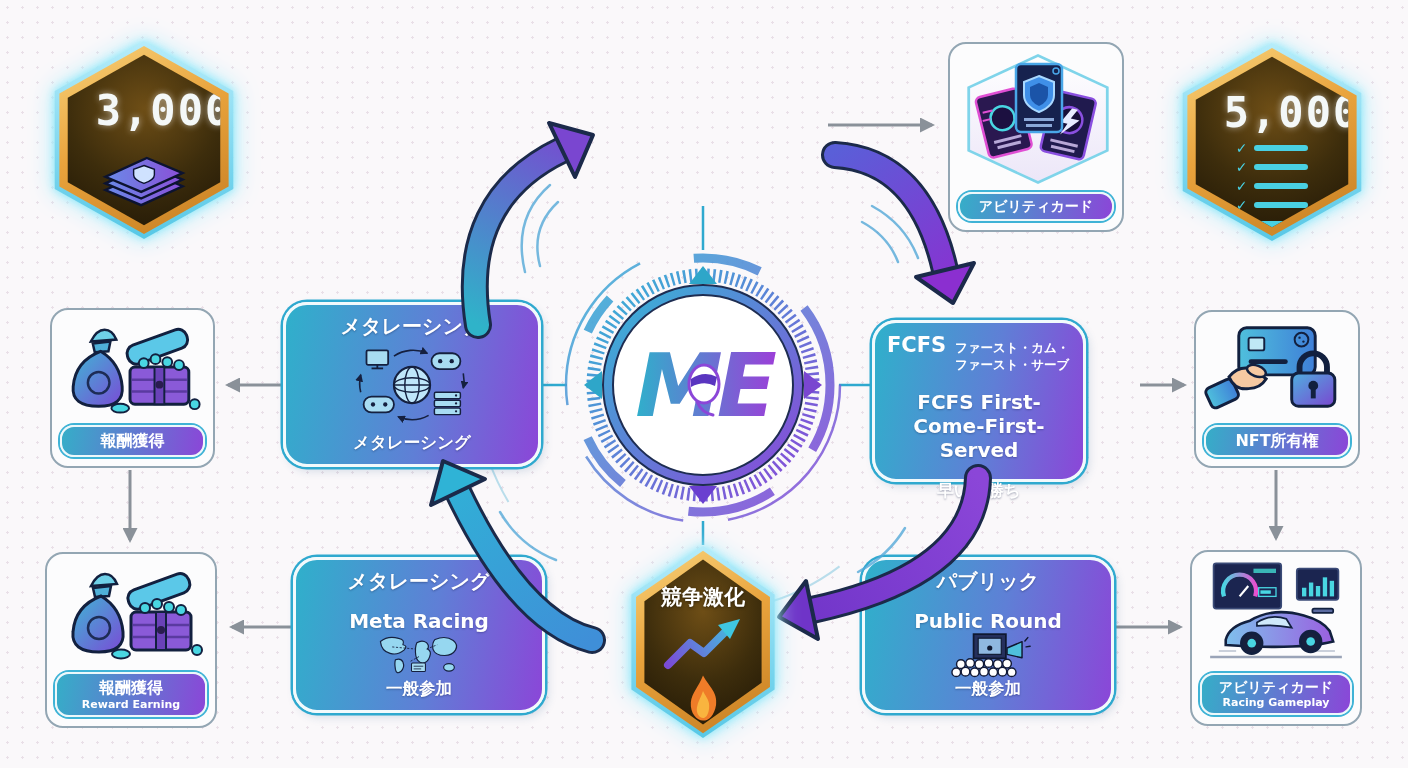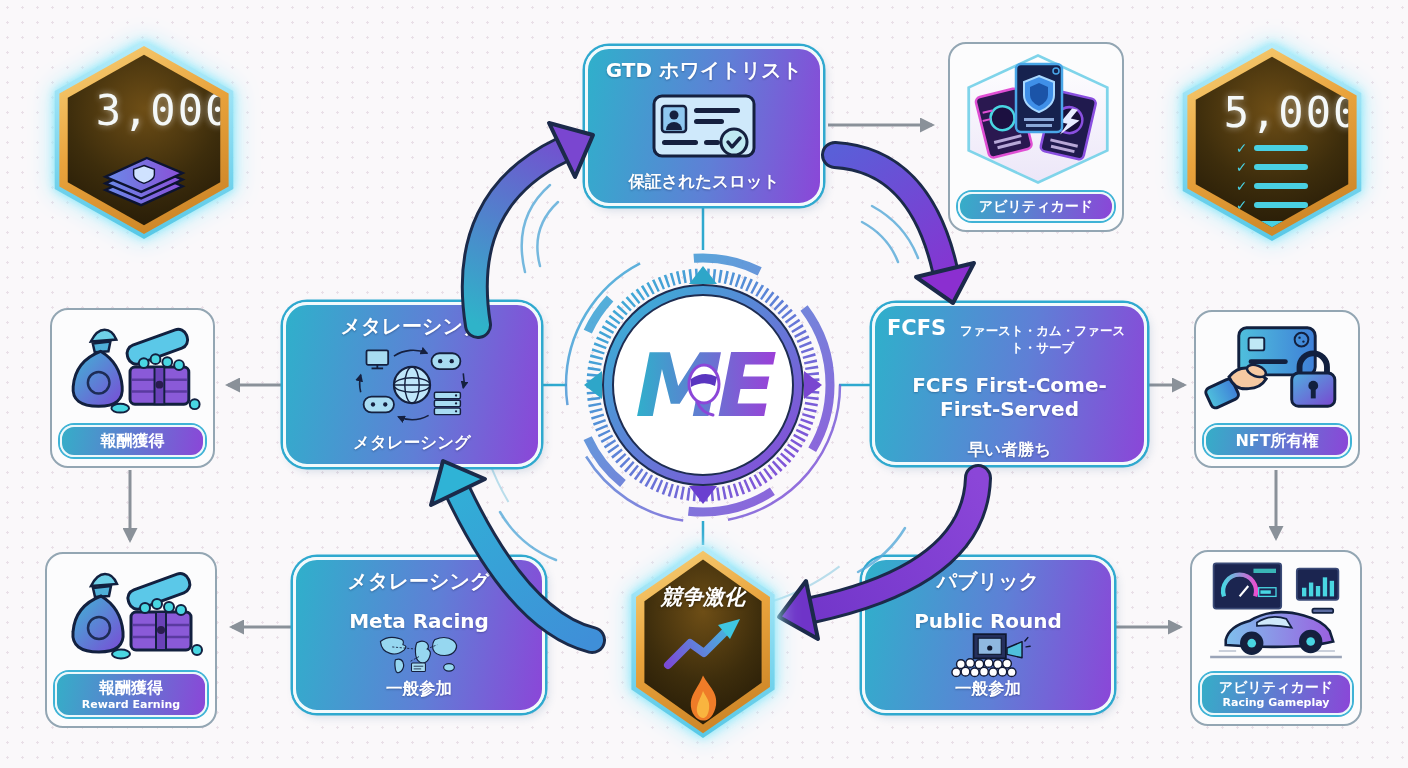--- a/index.html
+++ b/index.html
@@ -40,21 +40,21 @@
   .pill.small .l2{font-size:11px;}
 
   
   .hexwrap{position:absolute;filter:drop-shadow(0 0 5px #8ae6f7) drop-shadow(0 0 11px #b4eefc);}
   .hex{clip-path:polygon(50% 1.5%,96.5% 26%,96.5% 74%,50% 98.5%,3.5% 74%,3.5% 26%);}
   .hex.cyan{position:absolute;inset:0;background:linear-gradient(180deg,#b7edfb,#55c7e6);}
   .hex.gold{position:absolute;inset:5px;background:linear-gradient(155deg,#f9d67f,#e9a33c 45%,#c47c20);}
   .hex.dark{position:absolute;inset:14px;
     background:radial-gradient(85% 75% at 50% 32%,#6e4e16 0%,#3d2d0c 55%,#221806 100%);
     display:flex;flex-direction:column;align-items:center;justify-content:flex-start;}
-  .digital{font-family:"DejaVu Sans Mono",monospace;font-weight:normal;font-size:42px;
+  .digital{font-family:"DejaVu Sans Mono",monospace;font-weight:bold;font-size:42px;
     color:#f4f8f8;letter-spacing:2px;text-shadow:0 0 7px rgba(255,255,255,.55);margin-left:40px;}
   .chk{display:flex;flex-direction:column;gap:5px;margin-top:4px;}
   .chkrow{display:flex;align-items:center;gap:7px;}
   .chkmark{color:#49d0e2;font-weight:bold;font-size:14px;line-height:1;}
   .chkbar{width:54px;height:6px;background:#49d0e2;border-radius:3px;}
   .comp-label{font-weight:bold;font-size:21px;color:#fff;margin-top:26px;text-shadow:0 1px 3px rgba(0,0,0,.5);}
 
   .mini-hexwrap{position:relative;width:152px;height:134px;}
   .mini-hex-o{position:absolute;inset:0;background:#7fd4ea;
     clip-path:polygon(50% 1.5%,96.5% 26%,96.5% 74%,50% 98.5%,3.5% 74%,3.5% 26%);}
@@ -158,38 +158,22 @@
       <polygon points="264,145 246,131 246,159" fill="#7a46d0"></polygon>
       <polygon points="145,264 131,246 159,246" fill="#6a3fd0"></polygon>
       <polygon points="26,145 44,131 44,159" fill="#2ea6c9"></polygon>
       <text x="145" y="176" text-anchor="middle" font-size="88" font-weight="bold" fill="url(#gLogo)" style="letter-spacing:-6px">ME</text>
       <ellipse cx="146" cy="144" rx="15" ry="19" fill="#ffffff" stroke="#8b46d8" stroke-width="3"></ellipse>
       <path d="M133,139 q13,-9 26,-2 l-2,9 q-11,-6 -24,1 z" fill="#5a35c0"></path>
       <path d="M139,162 q5,11 16,13" fill="none" stroke="#8b46d8" stroke-width="3" stroke-linecap="round"></path>
     </svg>
   </div>
 
-  <div class="panel" style="left:585px;top:46px;width:238px;height:160px;">
-    <div class="title">GTD ホワイトリスト</div>
-    <svg width="104" height="66" viewBox="0 0 104 66">
-      <rect x="2" y="2" width="100" height="60" rx="8" fill="#cfe9fb" stroke="#15203f" stroke-width="3"></rect>
-      <rect x="10" y="12" width="24" height="26" rx="3" fill="#8fc8f0" stroke="#15203f" stroke-width="2.5"></rect>
-      <circle cx="22" cy="21" r="4.5" fill="#15203f"></circle>
-      <path d="M14,36 a8,8 0 0 1 16,0 z" fill="#15203f"></path>
-      <rect x="42" y="14" width="46" height="5" rx="2.5" fill="#15203f"></rect>
-      <rect x="42" y="25" width="30" height="5" rx="2.5" fill="#15203f"></rect>
-      <rect x="10" y="46" width="36" height="5" rx="2.5" fill="#15203f"></rect>
-      <rect x="52" y="46" width="16" height="5" rx="2.5" fill="#15203f"></rect>
-      <circle cx="82" cy="48" r="13" fill="#bfe9f2" stroke="#15203f" stroke-width="3"></circle>
-      <path d="M76,48 l4,5 l8,-9" fill="none" stroke="#15203f" stroke-width="3.5" stroke-linecap="round" stroke-linejoin="round"></path>
-    </svg>
-    <div class="caption">保証されたスロット</div>
-  </div>
-
-  <div class="panel" style="left:872px;top:303px;width:275px;height:162px;gap:9px;">
+
+  <div class="panel" style="left:872px;top:320px;width:214px;height:162px;gap:9px;">
     <div>
       <div class="t-row">
         <span class="big">FCFS</span>
         <span class="kat">ファースト・カム・ファースト・サーブ</span>
       </div>
       <div class="subtitle">FCFS First-Come-First-Served</div>
     </div>
     <svg width="130" height="62" viewBox="0 0 130 62">
       <rect x="28" y="4" width="12" height="7" rx="2" fill="#12203f"></rect>
       <rect x="31" y="11" width="6" height="5" fill="#12203f"></rect>
@@ -533,21 +517,21 @@
             <span class="chkmark">✓</span>
             <span class="chkbar"></span>
           </div>
       </div>
     </div>
   </div>
 
   <div class="hexwrap z4" style="left:626px;top:543px;width:154px;height:198px;">
     <div class="hex cyan"></div>
       <div class="hex gold"></div>
-    <div class="hex dark" style="gap:2px;font-style:italic;">
+    <div class="hex dark" style="gap:2px;">
       <div class="comp-label">競争激化</div>
       <svg width="86" height="58" viewBox="0 0 86 58">
         <defs>
           <linearGradient id="gZig" gradientUnits="userSpaceOnUse" x1="8" y1="52" x2="78" y2="10">
             <stop offset="0" stop-color="#7a4bd6"></stop>
               <stop offset="1" stop-color="#3fc6e0"></stop>
           </linearGradient>
         </defs>
         <polyline points="8,52 30,30 44,40 68,16" fill="none" stroke="url(#gZig)" stroke-width="8" stroke-linecap="round" stroke-linejoin="round"></polyline>
         <polygon points="80,6 58,12 70,26" fill="#3fc6e0"></polygon>

